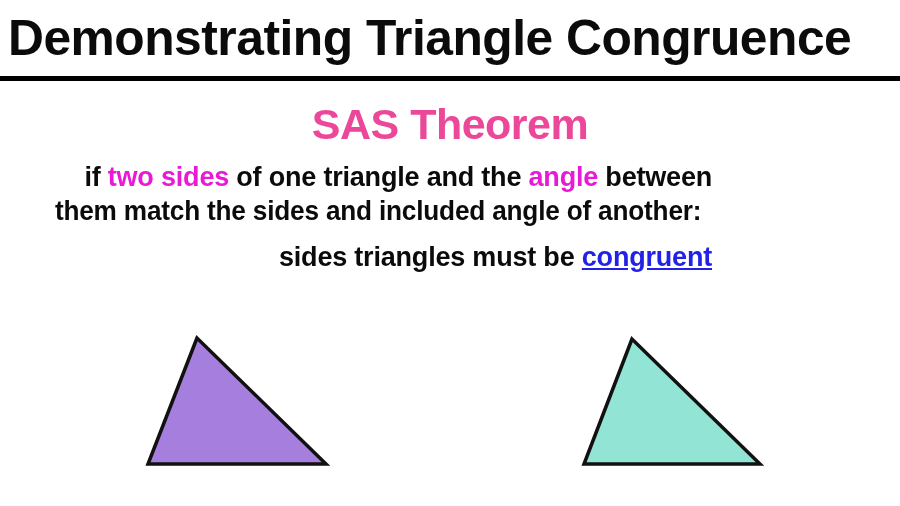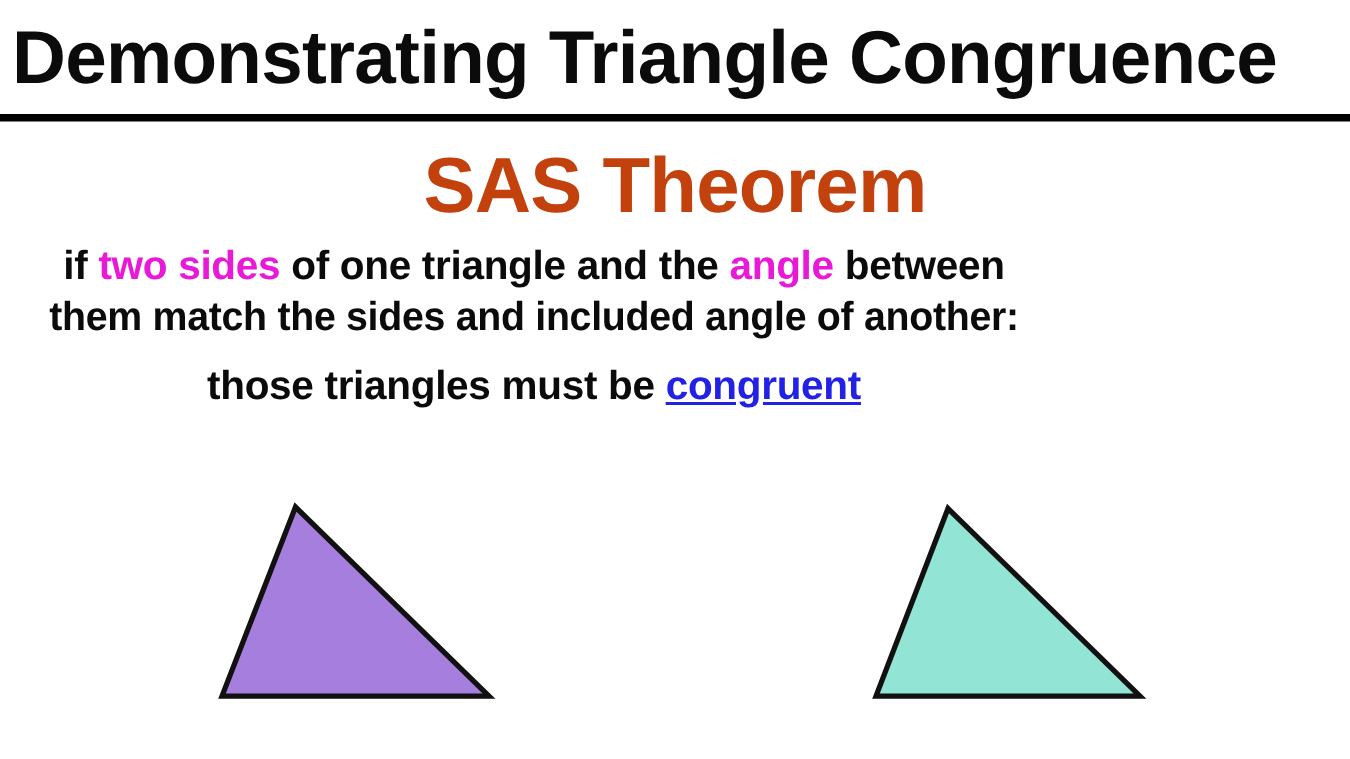--- a/index.html
+++ b/index.html
@@ -47,35 +47,35 @@
     background: #000000;
   }
 
   
   #theorem-heading {
     position: absolute;
     left: 0;
     top: 95px;
     width: 900px;
     text-align: center;
-    font-size: 52px;
+    font-size: 43px;
     line-height: 58px;
     font-weight: bold;
-    color: #c2410c;
+    color: #ec4899;
     letter-spacing: -0.5px;
     white-space: nowrap;
   }
 
   
   #statement {
     position: absolute;
     left: 0;
     top: 160px;
     width: 712px;
-    text-align: center;
+    text-align: right;
   }
   .statement-line {
     font-size: 27px;
     line-height: 34px;
     font-weight: bold;
     color: #0b0b0b;
     white-space: nowrap;
     letter-spacing: -0.2px;
   }
   .statement-line.line-2 {
@@ -111,21 +111,21 @@
 
 <div id="statement">
 
   <div class="statement-line line-1">
     <span>if </span><span class="kw-magenta">two sides</span><span> of one triangle and the </span><span class="kw-magenta">angle</span><span> between</span>
   </div>
 
   <div class="statement-line line-2">them match the sides and included angle of another:</div>
 
   <div class="statement-line line-3">
-    <span>those triangles must be </span><span class="kw-blue">congruent</span>
+    <span>sides triangles must be </span><span class="kw-blue">congruent</span>
   </div>
 
 </div>
 
 <div id="figures">
   <svg width="900" height="170" viewBox="0 0 900 170">
     <polygon id="left-triangle" fill="#a67fde" stroke="#111111" stroke-width="3.5" stroke-linejoin="miter" points="197,18 148,144 326,144"></polygon>
     <polygon id="right-triangle" fill="#92e4d4" stroke="#111111" stroke-width="3.5" stroke-linejoin="miter" points="632,19 584,144 760,144"></polygon>
   </svg>
 </div>

